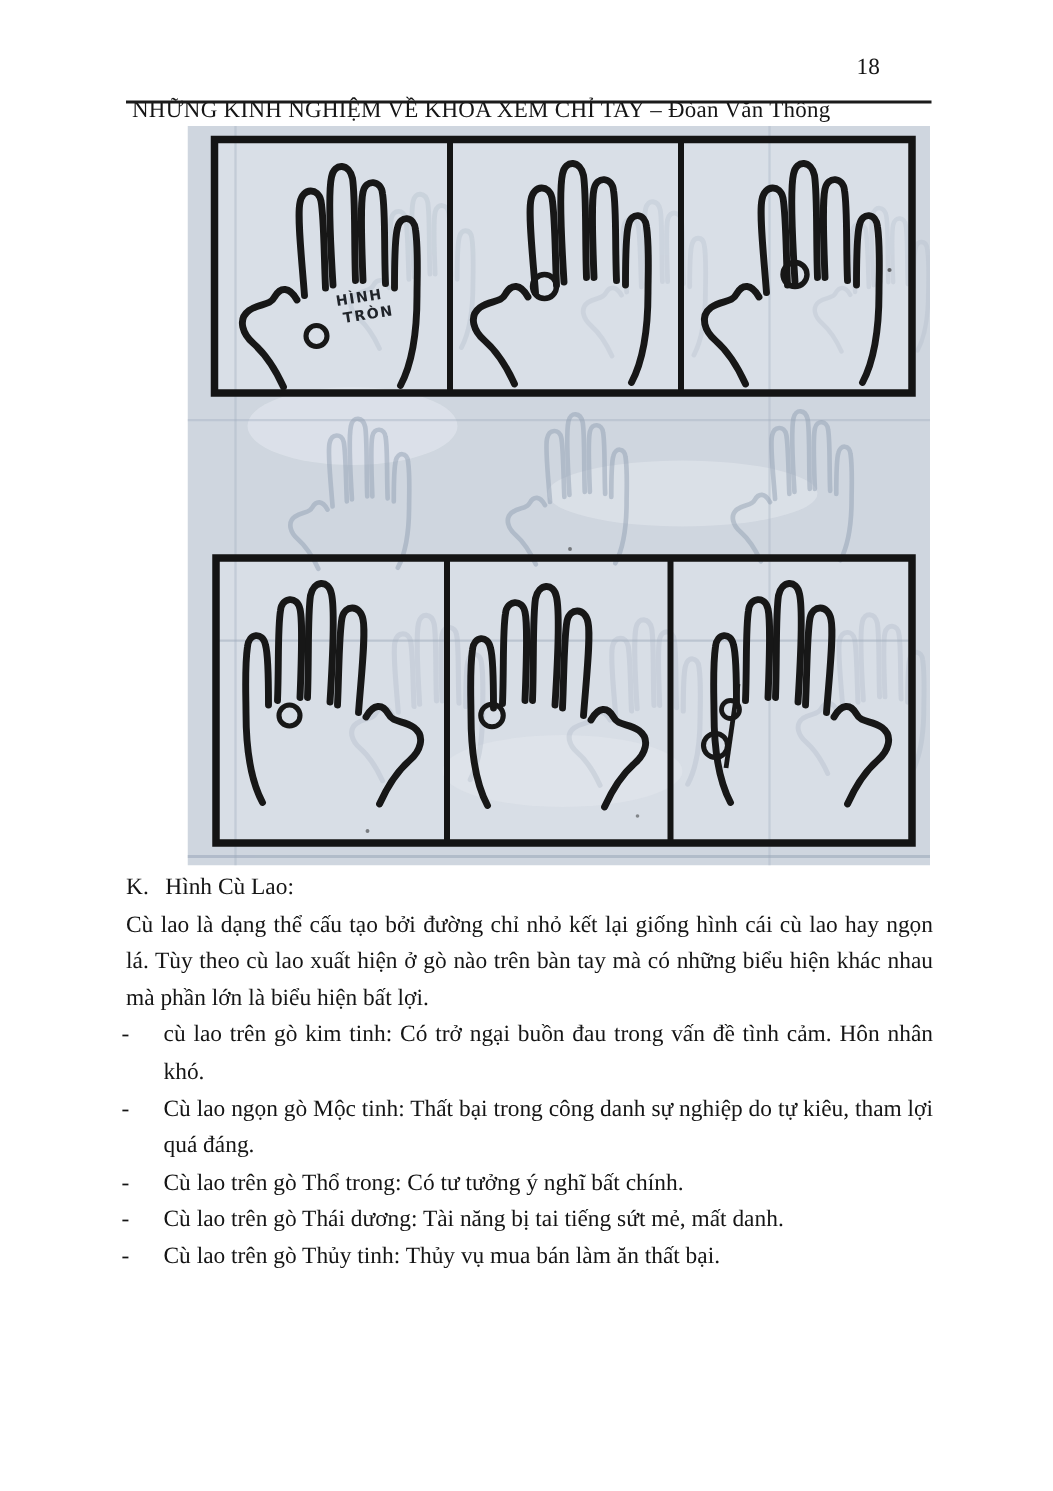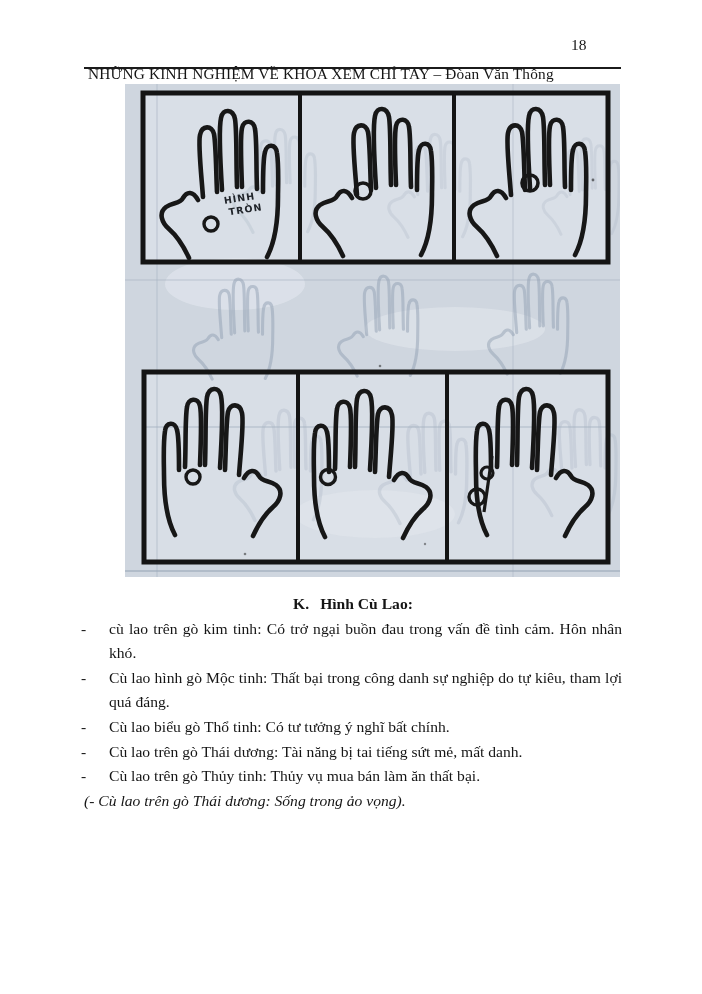--- a/index.html
+++ b/index.html
@@ -5,21 +5,21 @@
   html,body{margin:0;padding:0;background:#ffffff;}
   .page{
     position:relative;width:702px;height:994px;background:#ffffff;overflow:hidden;
     font-family:"Liberation Serif","DejaVu Serif",serif;color:#151515;
   }
   .header-title{position:absolute;left:88px;top:37px;font-size:15.3px;letter-spacing:.2px;white-space:nowrap;margin-top:28px;}
   .page-number{position:absolute;left:571px;top:36px;font-size:15.5px;}
   .rule{position:absolute;left:84px;top:67px;width:537px;height:0;border-top:2px solid #1b1b1b;}
   .figure{position:absolute;left:125px;top:84px;width:495px;height:493px;}
   .content{position:absolute;left:84px;top:580px;width:538px;font-size:15.6px;line-height:24.6px;text-align:justify;}
-  .head{font-weight:700;text-align:center;margin-top:12px;}
+  .head{font-weight:400;text-align:left;}
   .head .k{margin-right:11px;}
   p{margin:0;}
   ul{list-style:none;margin:0;padding:0;}
   li{position:relative;padding-left:25px;}
   .dash{position:absolute;left:-3px;top:0;font-style:normal;}
   .lead{}
   .footnote{font-style:italic;text-align:left;}
   .annot{font-family:"DejaVu Sans",sans-serif;font-weight:700;letter-spacing:1px;}
 </style>
 </head>
@@ -100,43 +100,43 @@
     <circle cx="255" cy="282" r="1.3" fill="#1a1a1a" opacity="0.5"></circle>
     <circle cx="120" cy="470" r="1.3" fill="#1a1a1a" opacity="0.5"></circle>
     <circle cx="430" cy="350" r="1.2" fill="#1a1a1a" opacity="0.5"></circle>
     <circle cx="300" cy="460" r="1.2" fill="#1a1a1a" opacity="0.45"></circle>
   </svg>
 
   <div class="content">
     <div class="head">
       <span class="k">K.</span><span>Hình Cù Lao:</span>
     </div>
+    <p>Cù lao là dạng thể cấu tạo bởi đường chỉ nhỏ kết lại giống hình cái cù lao hay ngọn lá. Tùy theo cù lao xuất hiện ở gò nào trên bàn tay mà có những biểu hiện khác nhau mà phần lớn là biểu hiện bất lợi.</p>
     <ul>
       <li>
         <span class="dash">-</span>
         <span class="lead">cù lao trên gò kim tinh:</span>
         <span>Có trở ngại buồn đau trong vấn đề tình cảm. Hôn nhân khó.</span>
       </li>
       <li>
         <span class="dash">-</span>
-        <span class="lead">Cù lao hình gò Mộc tinh:</span>
+        <span class="lead">Cù lao ngọn gò Mộc tinh:</span>
         <span>Thất bại trong công danh sự nghiệp do tự kiêu, tham lợi quá đáng.</span>
       </li>
       <li>
         <span class="dash">-</span>
-        <span class="lead">Cù lao biểu gò Thổ tinh:</span>
+        <span class="lead">Cù lao trên gò Thổ trong:</span>
         <span>Có tư tưởng ý nghĩ bất chính.</span>
       </li>
       <li>
         <span class="dash">-</span>
         <span class="lead">Cù lao trên gò Thái dương:</span>
         <span>Tài năng bị tai tiếng sứt mẻ, mất danh.</span>
       </li>
       <li>
         <span class="dash">-</span>
         <span class="lead">Cù lao trên gò Thủy tinh:</span>
         <span>Thủy vụ mua bán làm ăn thất bại.</span>
       </li>
     </ul>
-    <div class="footnote">(- Cù lao trên gò Thái dương: Sống trong ảo vọng).</div>
   </div>
 
 </div>
 
 </body></html>

